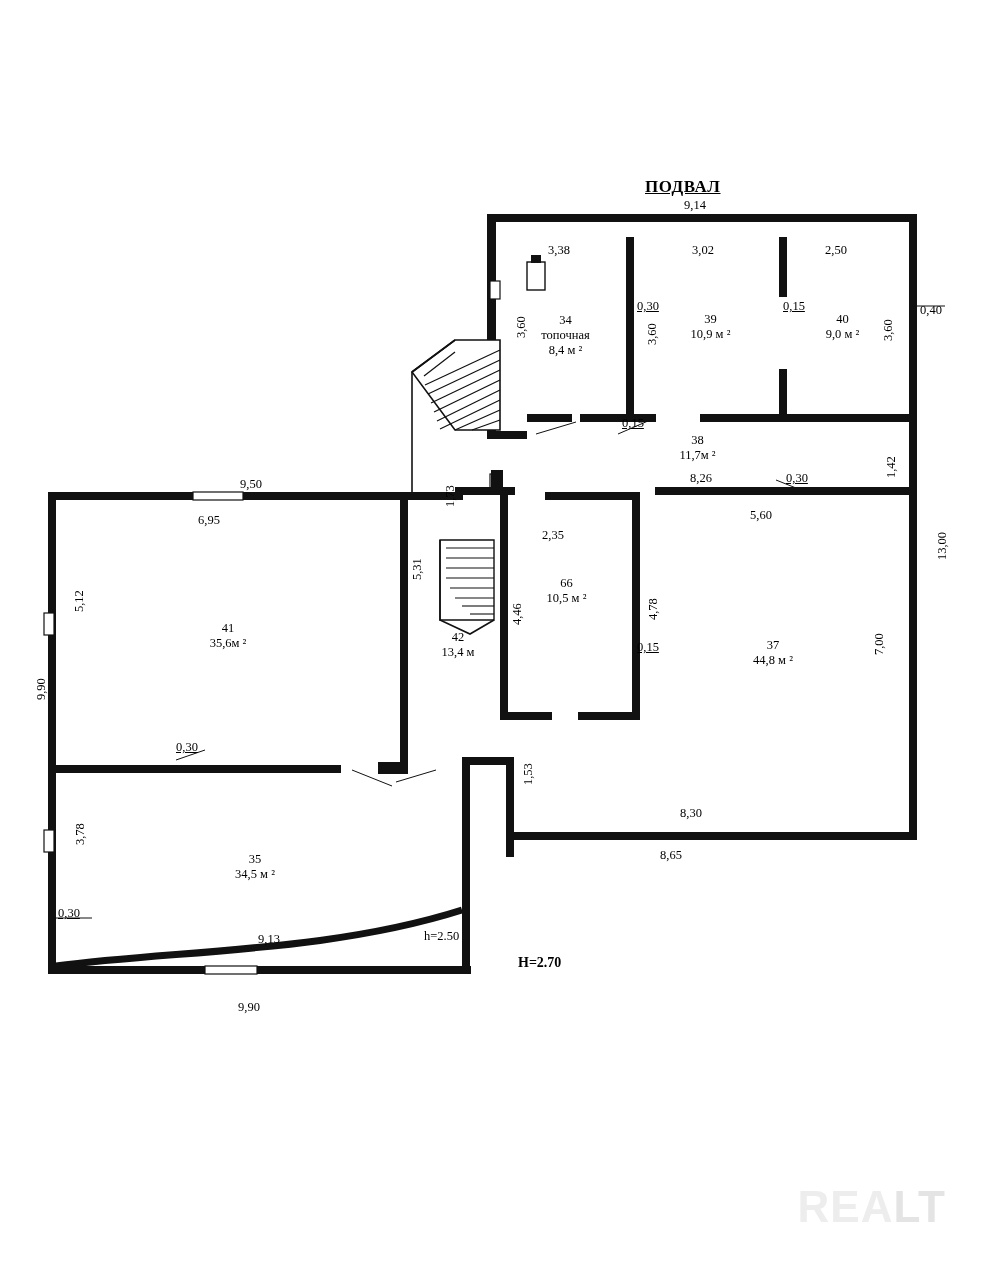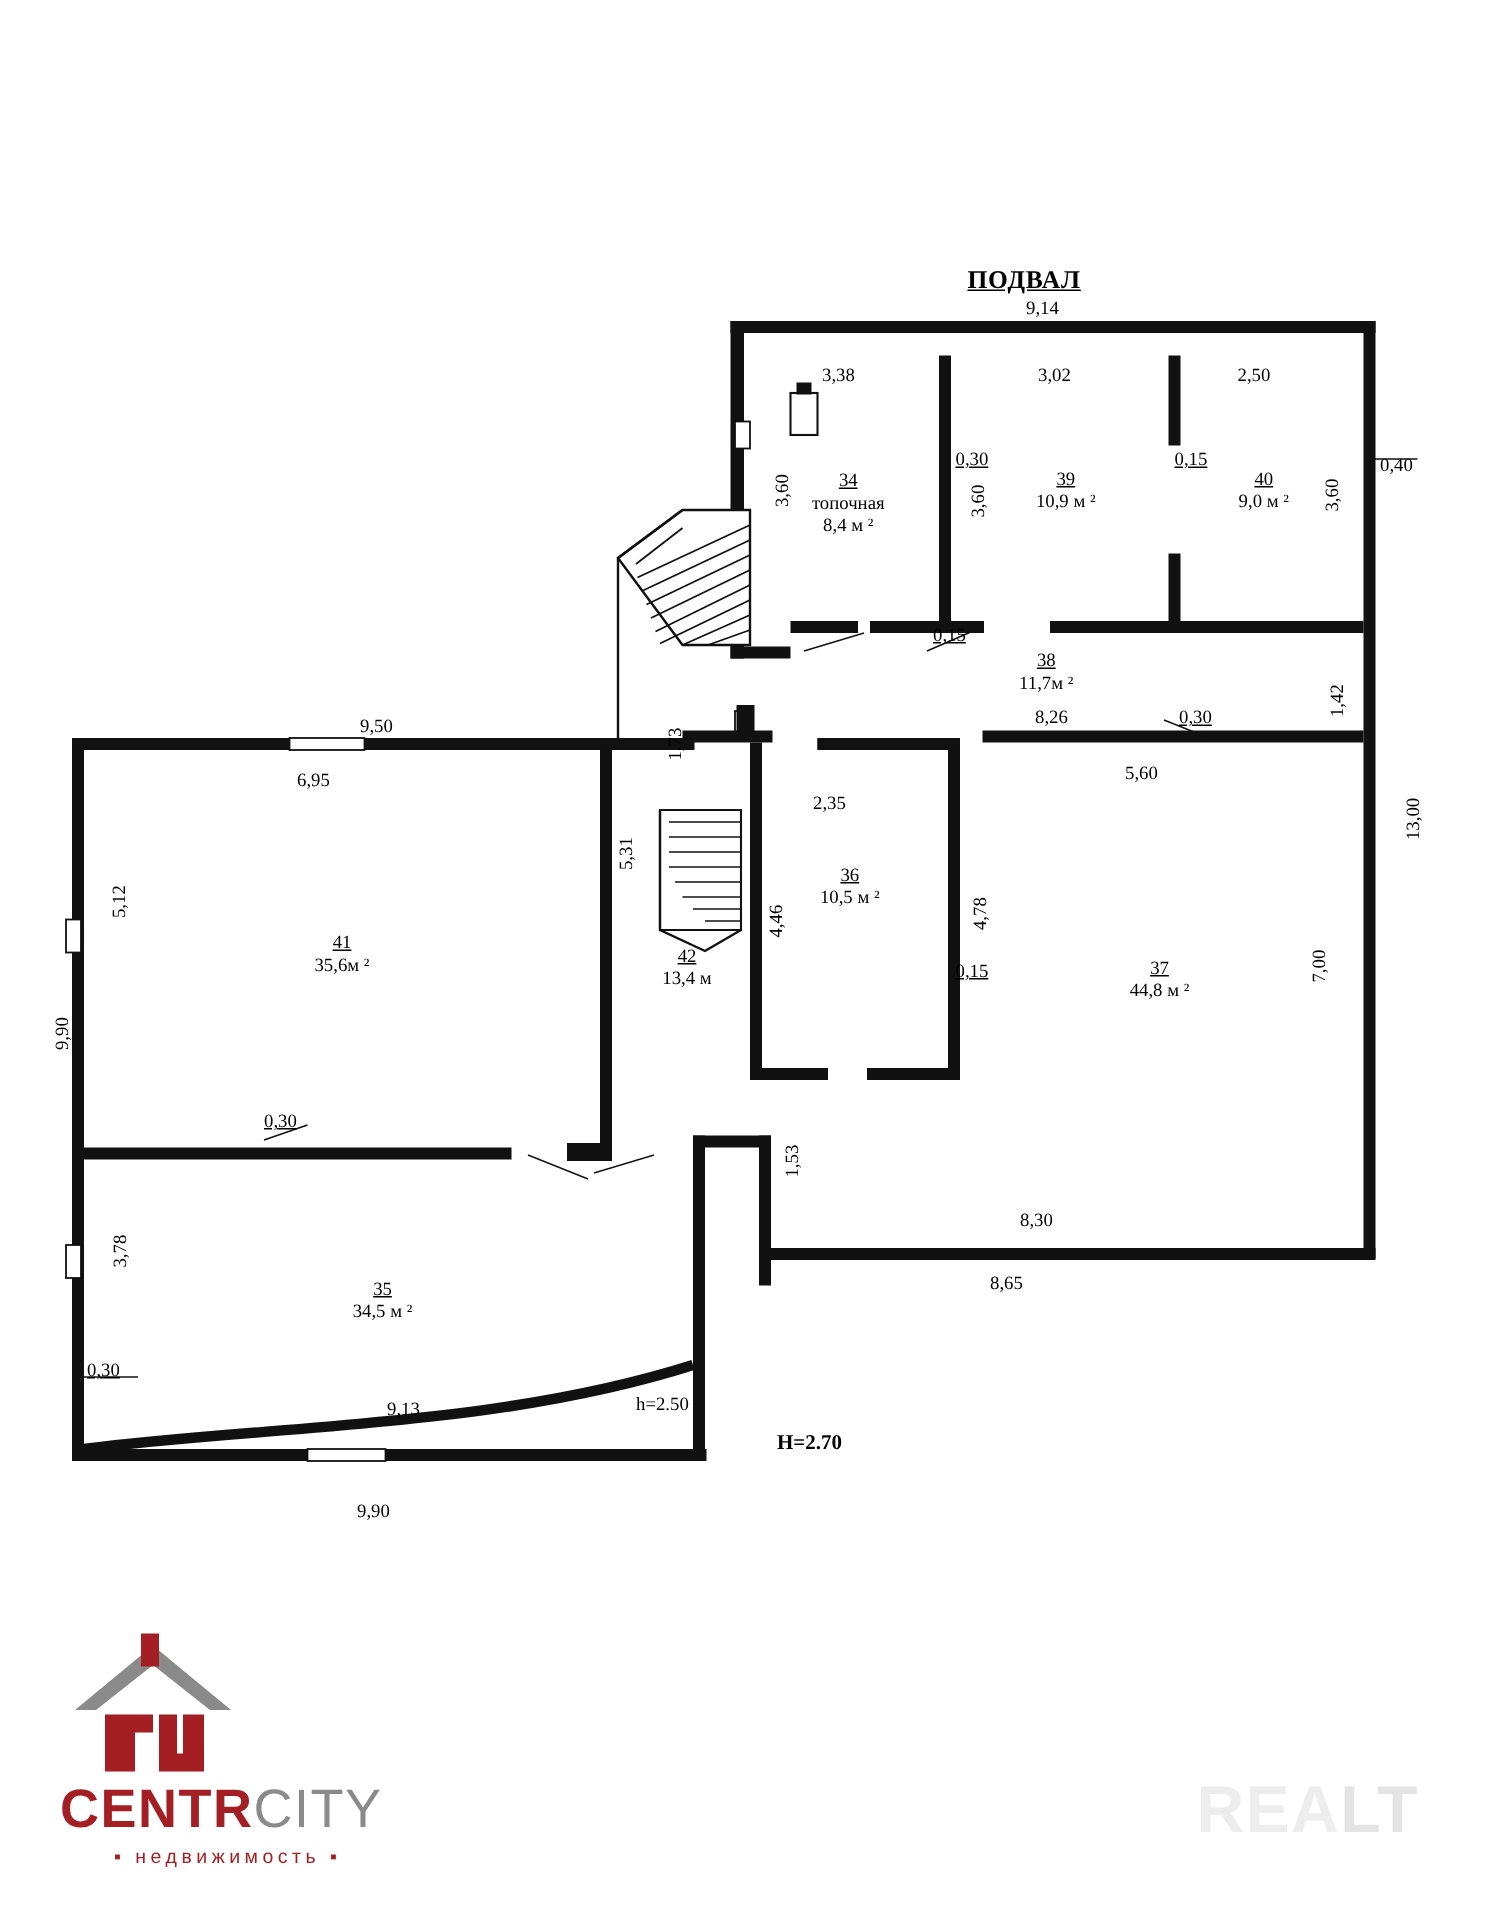--- a/index.html
+++ b/index.html
@@ -8,21 +8,21 @@
 
   .title{
     position:absolute;font-weight:bold;font-size:17px;letter-spacing:.5px;
     text-decoration:underline;
     margin-top:19px;
   }
   .dim{position:absolute;font-size:12.5px;white-space:nowrap;}
   .dim.v{transform-origin:0 0;transform:rotate(-90deg);}
   .ul{text-decoration:underline;}
   .room{position:absolute;text-align:center;font-size:12.5px;line-height:1.2;white-space:nowrap;}
-  .room .num{text-decoration:underline;}
+  .room .num{}
 
   
   #logo{position:absolute;left:40px;top:1085px;width:260px;height:165px;}
   #logo .brand{position:absolute;left:0;top:100px;font-family:"Liberation Sans",sans-serif;font-size:36px;font-weight:bold;letter-spacing:1px;}
   #logo .brand .c1{color:#a31f23;}
   #logo .brand .c2{color:#8a8a8a;font-weight:normal;}
   #logo .sub{position:absolute;left:36px;top:145px;font-family:"Liberation Sans",sans-serif;font-size:13px;color:#a31f23;letter-spacing:3px;}
   #wm{position:absolute;right:46px;bottom:48px;font-family:"Liberation Sans",sans-serif;font-size:44px;font-weight:bold;color:#e4e4e4;letter-spacing:1px;}
   #wm .r{color:#ededed;}
   svg{display:block;}
@@ -197,21 +197,21 @@
     <div class="num">40</div>
     <div>9,0 м ²</div>
   </div>
 
   <div class="room" style="left:655px;top:433px;width:85px;">
     <div class="num">38</div>
     <div>11,7м ²</div>
   </div>
 
   <div class="room" style="left:524px;top:576px;width:85px;">
-    <div class="num">36</div>
+    <div class="num">66</div>
     <div>10,5 м ²</div>
   </div>
 
   <div class="room" style="left:728px;top:638px;width:90px;">
     <div class="num">37</div>
     <div>44,8 м ²</div>
   </div>
 
   <div class="room" style="left:183px;top:621px;width:90px;">
     <div class="num">41</div>
@@ -221,26 +221,16 @@
   <div class="room" style="left:423px;top:630px;width:70px;">
     <div class="num">42</div>
     <div>13,4 м</div>
   </div>
 
   <div class="room" style="left:210px;top:852px;width:90px;">
     <div class="num">35</div>
     <div>34,5 м ²</div>
   </div>
 
-  <div id="logo">
-    <svg width="200" height="100" viewBox="0 0 200 100">
-      <path d="M10,55 L62,12 L114,55 L100,55 L62,25 L24,55 Z" fill="#8a8a8a"></path>
-      <path d="M30,58 L30,96 L50,96 L50,70 L62,70 L62,58 Z" fill="#a31f23"></path>
-      <path d="M66,58 L66,96 L96,96 L96,58 L82,58 L82,84 L78,84 L78,58 Z" fill="#a31f23"></path>
-      <rect x="54" y="4" width="12" height="22" fill="#a31f23"></rect>
-    </svg>
-    <div class="brand"><span class="c1">CENTR</span><span class="c2">CITY</span></div>
-    <div class="sub">▪ <span>недвижимость</span> ▪</div>
-  </div>
 
   <div id="wm"><span class="r">REA</span><span>LT</span></div>
 
 </div>
 
 </body></html>

